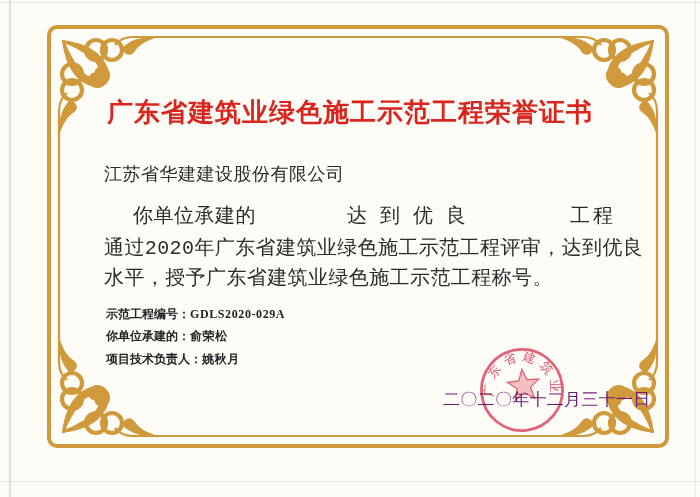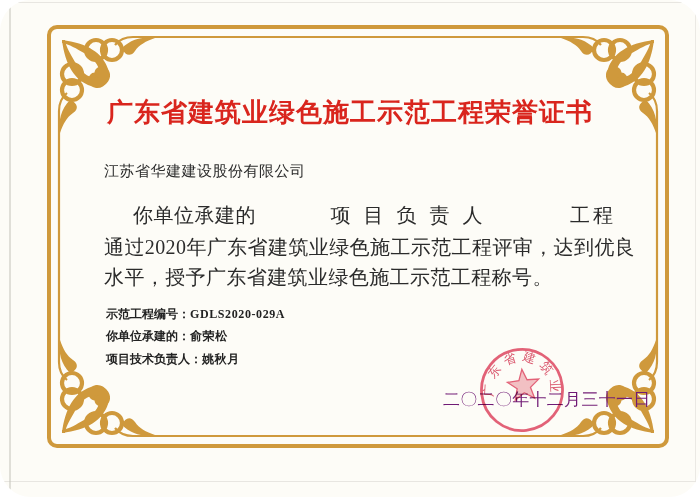--- a/index.html
+++ b/index.html
@@ -2,50 +2,49 @@
 <html><head>
 <meta charset="utf-8">
 <style>
   html,body{margin:0;padding:0;background:#ffffff;}
   .page{
     position:relative;
     width:700px;height:497px;
     background:#fdfcf7;
     overflow:hidden;
     font-family:"Liberation Serif","DejaVu Serif",serif;
-    border-radius:31px;
   }
   
   .edge{position:absolute;background:#c9c6c0;opacity:.55;}
   .edge.left{left:9px;top:0;width:2px;height:100%;}
   .edge.top{left:0;top:2px;width:100%;height:1px;opacity:.4;}
   .edge.right{right:4px;top:0;width:1px;height:100%;opacity:.35;}
   .edge.bottom{left:0;bottom:15px;width:100%;height:1px;opacity:.4;}
 
   .frame-svg{position:absolute;left:0;top:0;z-index:1;}
 
   .txt{position:absolute;color:#2b2b2b;white-space:nowrap;z-index:3;}
 
   .title{
     left:0;right:0;top:95px;
     text-align:center;
     font-size:26px;font-weight:700;
     letter-spacing:1px;
     color:#d9251d;
   }
-  .company{left:104px;top:162px;font-size:15px;letter-spacing:0.5px;}
+  .company{left:104px;top:162px;font-size:18px;letter-spacing:0.5px;}
   .line1{
     left:104px;top:202px;width:512px;
     display:flex;align-items:baseline;
     font-size:20px;letter-spacing:0.5px;justify-content:flex-end;
   }
   .line1 .prefix{margin-left:29px;}
   .line1 .project{margin-left:auto;margin-right:auto;letter-spacing:13px;}
   .line1 .suffix{letter-spacing:3px;}
-  .line2{left:104px;top:234px;font-size:20px;letter-spacing:0.4px;}
+  .line2{left:104px;top:234px;font-size:20px;letter-spacing:0.4px;font-family:Liberation Mono, monospace;}
   .line3{left:104px;top:264px;font-size:20px;letter-spacing:0.4px;}
 
   .meta{left:106px;top:303px;font-size:12px;font-weight:700;line-height:22.4px;color:#222;}
   .meta .row{display:block;}
   .meta .val{letter-spacing:0.6px;}
 
   .date{left:443px;top:388px;font-size:17px;letter-spacing:0.3px;color:#701a75;z-index:4;}
 
   .seal{
     position:absolute;left:460px;top:328px;width:124px;height:124px;
@@ -95,21 +94,21 @@
     <use href="#corner" transform="translate(49,446) scale(1,-1)"></use>
     <use href="#corner" transform="translate(667,446) scale(-1,-1)"></use>
   </svg>
 
   <div class="txt title">广东省建筑业绿色施工示范工程荣誉证书</div>
 
   <div class="txt company">江苏省华建建设股份有限公司</div>
 
   <div class="txt line1">
     <span class="prefix">你单位承建的</span>
-    <span class="project">项目负责人</span>
+    <span class="project">达到优良</span>
     <span class="suffix">工程</span>
   </div>
 
   <div class="txt line2">通过2020年广东省建筑业绿色施工示范工程评审，达到优良</div>
   <div class="txt line3">水平，授予广东省建筑业绿色施工示范工程称号。</div>
 
   <div class="txt meta">
     <span class="row"><span>示范工程编号：</span><span class="val">GDLS2020-029A</span></span>
     <span class="row"><span>你单位承建的：</span><span class="val">俞荣松</span></span>
     <span class="row"><span>项目技术负责人：</span><span class="val">姚秋月</span></span>

